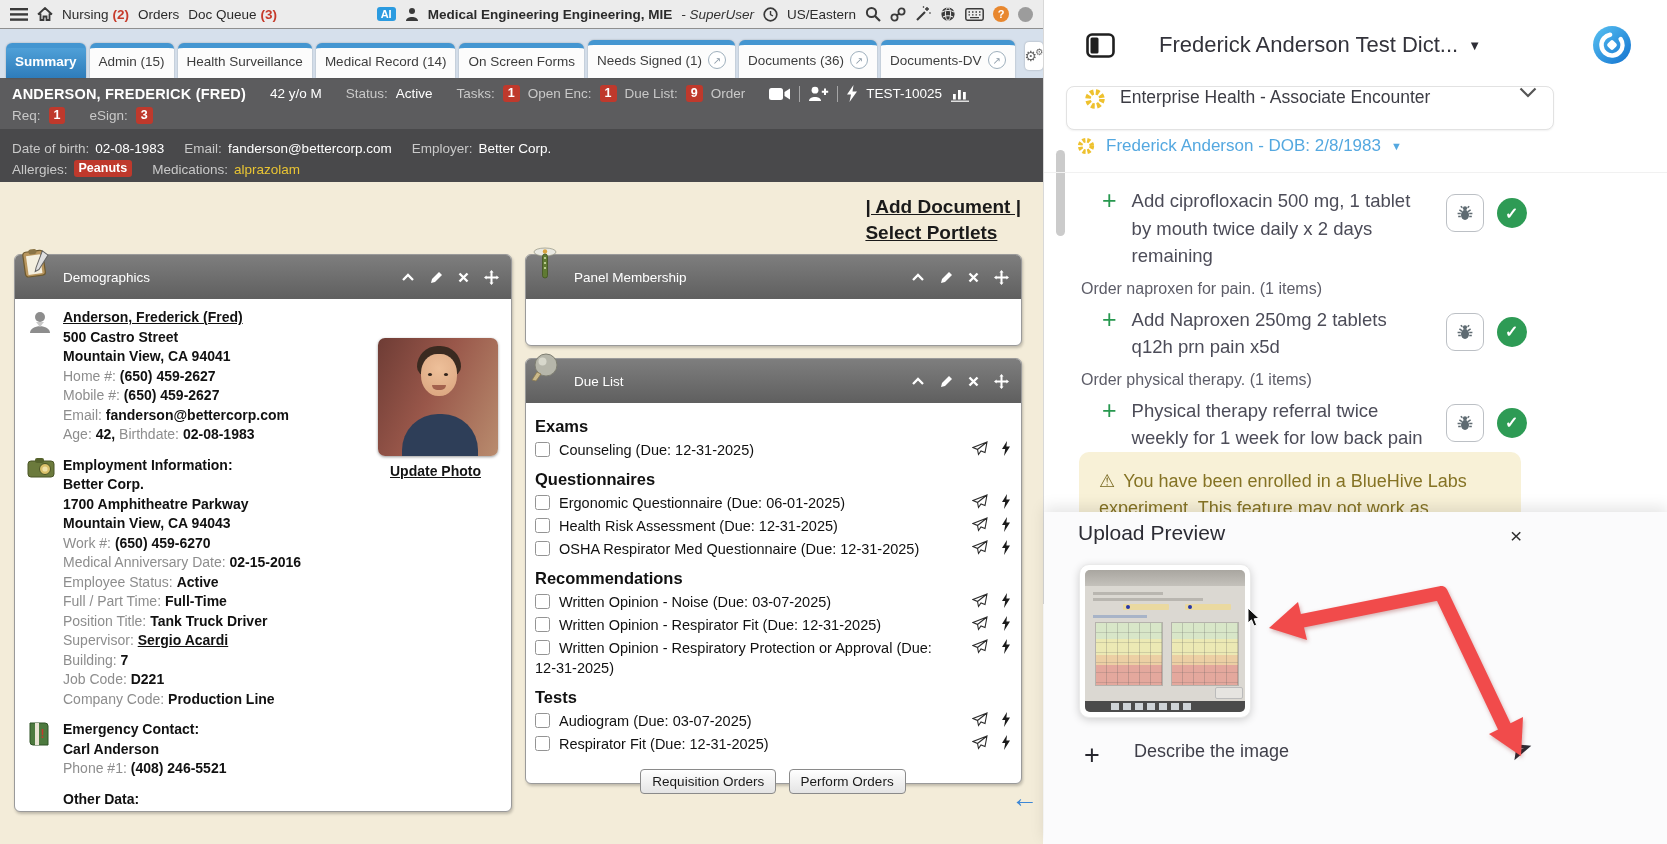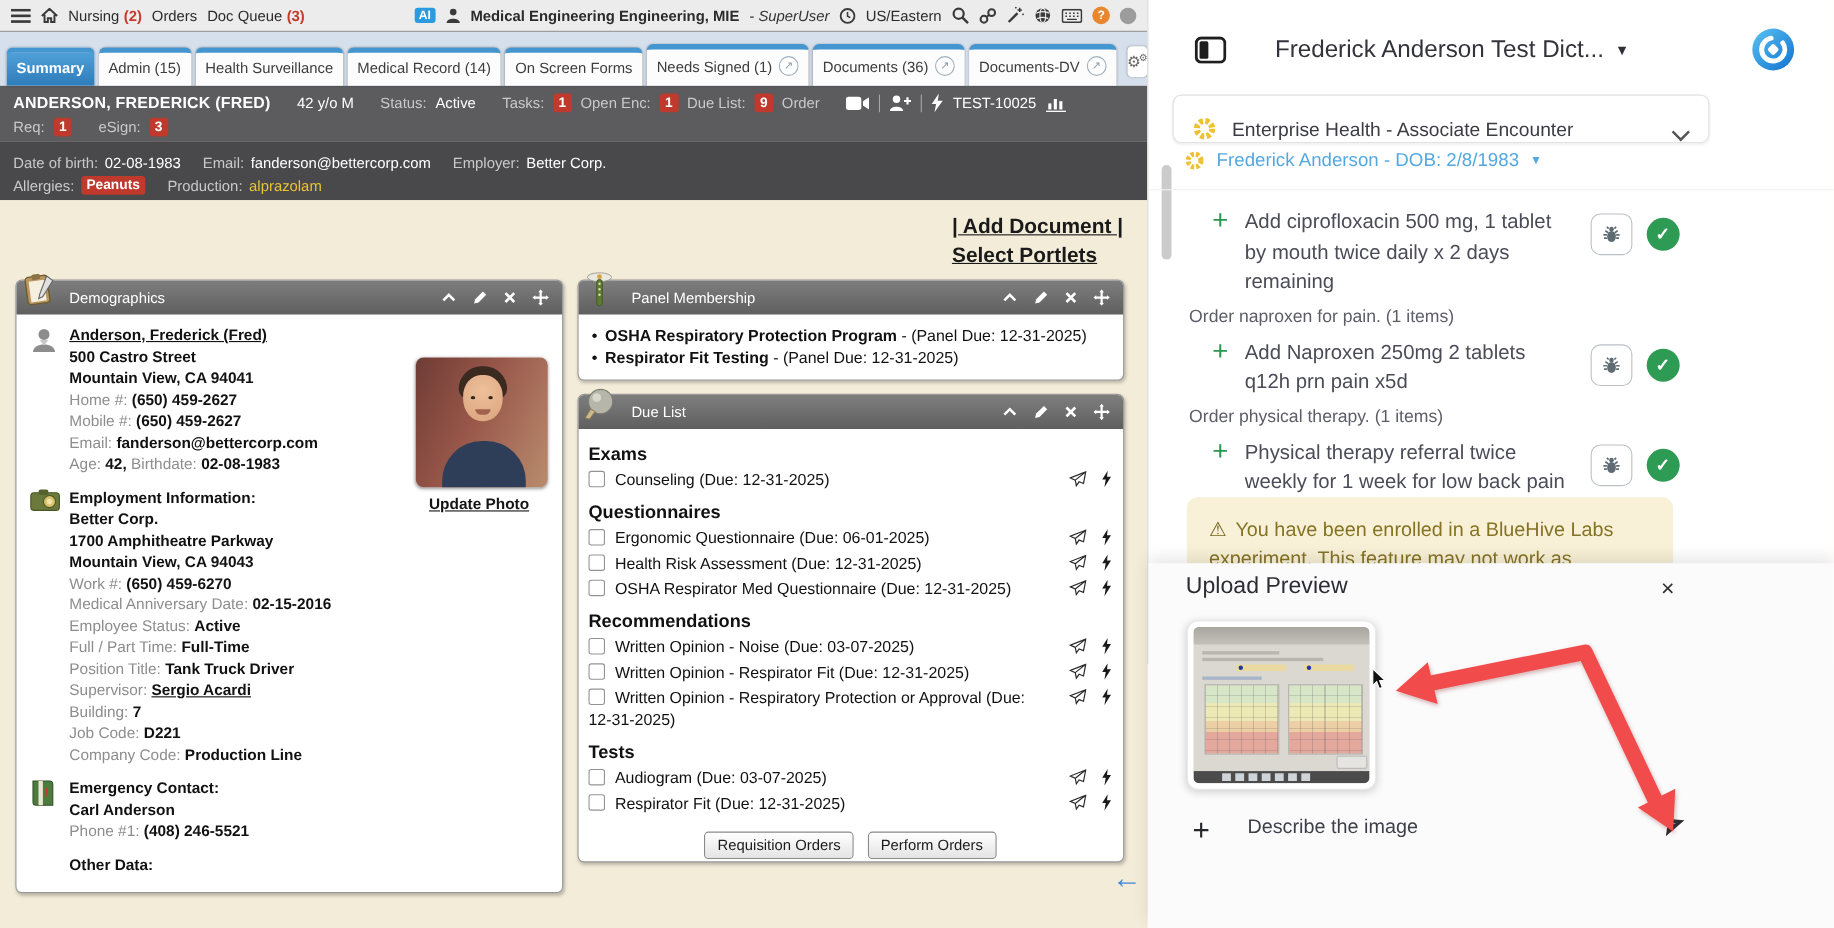--- a/index.html
+++ b/index.html
@@ -53,21 +53,21 @@
   .pbar2 .r1,.pbar2 .r2{display:flex;align-items:flex-end;gap:6px;height:21px}
   .gold{color:#e9c433;font-weight:normal}
 
   
   .content{position:relative;height:674px;background:#f3ecd9;overflow:hidden}
   .top-links{position:absolute;right:22px;top:14px;text-align:left;font-size:19px;font-weight:bold;color:#1a1a1a}
   .top-links div{text-decoration:underline;margin-bottom:4px;cursor:pointer}
 
   .portlet{position:absolute;background:#fff;border:1px solid #9a9a9a;border-radius:6px;
            box-shadow:1px 2px 3px rgba(0,0,0,.22)}
-  .p-head{height:31px;background:linear-gradient(#7e7e7e,#5f5f5f);border-radius:5px 5px 0 0;color:#fff;
+  .p-head{height:44px;background:linear-gradient(#7e7e7e,#5f5f5f);border-radius:5px 5px 0 0;color:#fff;
           font-size:13.5px;display:flex;align-items:center;padding-left:48px;position:relative}
   .p-ico{position:absolute;left:3px;top:-9px}
   .p-tools{margin-left:auto;display:flex;gap:15px;align-items:center;padding-right:12px}
   .p-tools span{display:inline-flex;cursor:pointer}
 
   .demo{left:14px;top:72px;width:496px;height:556px}
   .pm{left:525px;top:72px;width:495px;height:90px}
   .dl{left:525px;top:176px;width:495px;height:424px}
 
   .demo-body{position:relative;padding:9px 12px 0 10px;font-size:14px;line-height:19.5px;color:#141414}
@@ -104,21 +104,21 @@
   .back-arrow{position:absolute;right:5px;bottom:42px;color:#3d87d6;font-size:27px;font-weight:bold;cursor:pointer}
 
   
   .sidebar{position:absolute;left:1043px;top:0;width:624px;height:604px;background:#fff;border-left:1px solid #d8d8d8}
   .sb-scroll{position:absolute;left:12px;top:150px;width:9px;height:86px;background:#cbcbcb;border-radius:5px}
   .sb-head{position:absolute;left:0;top:22px;width:624px;height:46px;display:flex;align-items:center;padding:0 36px 0 42px;box-sizing:border-box}
   .sb-title{margin-left:44px;font-size:22px;color:#33333b;white-space:nowrap}
   .sb-caret{margin-left:10px;font-size:13px;color:#2e2e36}
   .sb-logo{margin-left:auto}
   .enc-card{position:absolute;left:22px;top:86px;width:488px;height:44px;border:1px solid #e2e2e2;border-radius:8px;
-            box-shadow:0 1px 2px rgba(0,0,0,.06);display:flex;align-items:flex-end;gap:13px;padding:0 16px;box-sizing:border-box;background:#fff}
+            box-shadow:0 1px 2px rgba(0,0,0,.06);display:flex;align-items:flex-start;gap:13px;padding:0 16px;box-sizing:border-box;background:#fff}
   .enc-text{flex:1;font-size:17.5px;color:#3c3c44}
   .pt-line{position:absolute;left:32px;top:136px;display:flex;align-items:center;gap:10px;font-size:17px;color:#54a8e0;cursor:pointer}
   .pt-caret{font-size:11px}
 
   .orders{position:absolute;left:0;top:172px;width:624px;height:340px;overflow:hidden;border-top:1px solid #f1f1f1;padding-top:6px;box-sizing:border-box}
   .ord-group{margin:10px 28px 2px 37px;font-size:16px;color:#5d5d68}
   .ord-row{display:flex;align-items:flex-start;margin:8px 26px 6px 58px}
   .plus{color:#27984f;font-size:25px;line-height:27px;margin-right:15px;cursor:pointer}
   .ord-text{width:300px;font-size:18.5px;line-height:27.5px;color:#4c4c58}
   .bug-btn{width:38px;height:38px;border:1px solid #bcc0c5;border-radius:9px;background:#fff;margin:7px 0 0 14px;
@@ -338,21 +338,21 @@
         <span class="plbl">Email:</span>
         <span class="pval">fanderson@bettercorp.com</span>
         <span class="sp"></span>
         <span class="plbl">Employer:</span>
         <span class="pval">Better Corp.</span>
       </div>
       <div class="r2">
         <span class="plbl">Allergies:</span>
         <span class="badge">Peanuts</span>
         <span class="sp"></span>
-        <span class="plbl">Production:</span>
+        <span class="plbl">Medications:</span>
         <span class="gold">alprazolam</span>
       </div>
     </div>
 
     <div class="content">
       <div class="top-links">
         <div>| Add Document |</div>
         <div>Select Portlets</div>
       </div>
 
@@ -495,24 +495,20 @@
                   <path d="M1.5 1.5 L9.5 9.5 M9.5 1.5 L1.5 9.5" stroke="#fff" stroke-width="2.4"></path>
                 </svg>
               </span>
             <span>
                 <svg width="15" height="15" viewBox="0 0 15 15">
                   <path d="M7.5 2 V13 M2 7.5 H13" stroke="#fff" stroke-width="2"></path>
                   <path d="M7.5 0 L5.4 2.6 H9.6 Z M7.5 15 L5.4 12.4 H9.6 Z M0 7.5 L2.6 5.4 V9.6 Z M15 7.5 L12.4 5.4 V9.6 Z" fill="#fff"></path>
                 </svg>
               </span>
           </span>
-        </div>
-        <div class="pm-body">
-          <div class="pm-row"><span class="bul">•</span><b>OSHA Respiratory Protection Program</b> <span>- (Panel Due: 12-31-2025)</span></div>
-          <div class="pm-row"><span class="bul">•</span><b>Respirator Fit Testing</b> <span>- (Panel Due: 12-31-2025)</span></div>
         </div>
       </div>
 
       <div class="portlet dl">
         <div class="p-head">
           <span class="p-ico">
             <svg width="34" height="34" viewBox="0 0 34 34">
                 <circle cx="17" cy="15" r="11" fill="#b6b6aa" stroke="#7e7e72" stroke-width="1"></circle>
                 <circle cx="13.5" cy="11.5" r="4" fill="#d8d8cc"></circle>
                 <path d="M8 22 L3 30 L7 31 L12 24 Z" fill="#cbb98a" stroke="#8a7a50" stroke-width=".8"></path>

